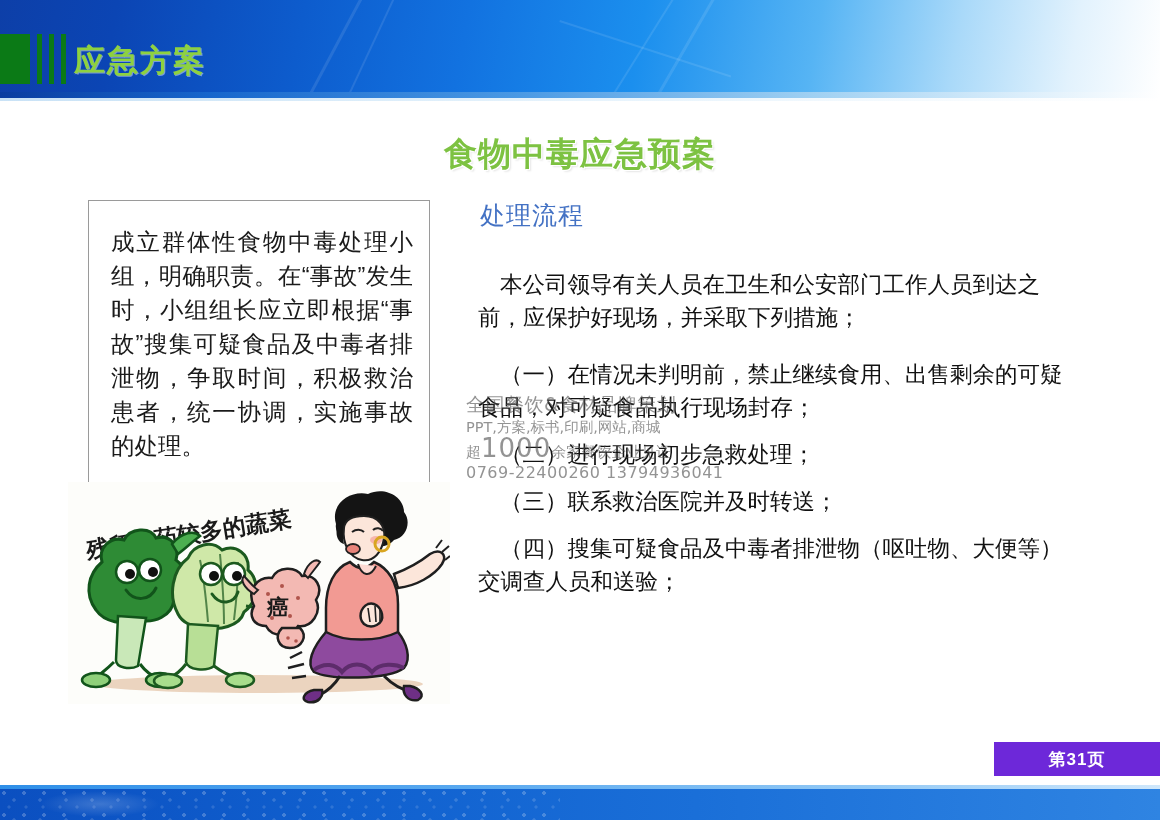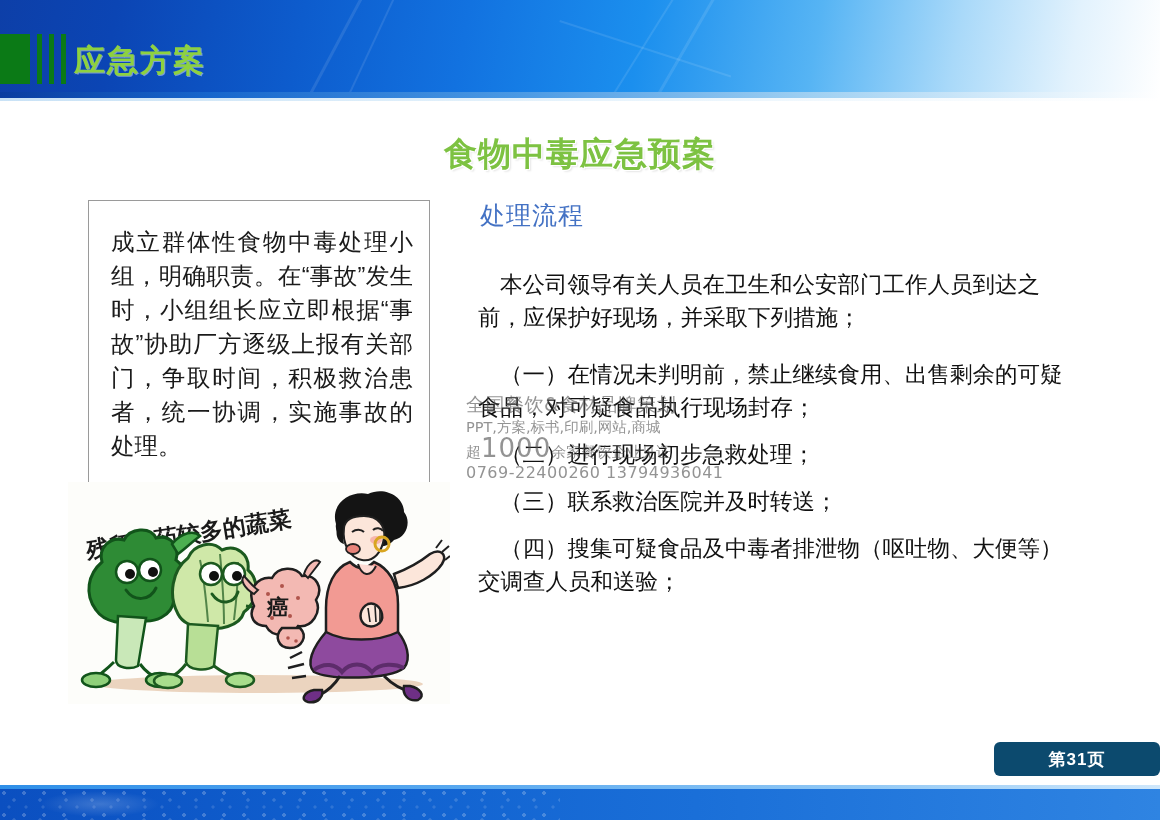--- a/index.html
+++ b/index.html
@@ -179,29 +179,28 @@
   .wm-line2 { font-size: 14.5px; letter-spacing: 0px; line-height: 22px; }
   .wm-line3 { font-size: 15px; line-height: 20px; }
   .wm-line3 .big { font-size: 26px; letter-spacing: 1px; }
   .wm-line4 { font-size: 16px; letter-spacing: 0.5px; line-height: 22px; }
 
   
   .page-badge {
     position: absolute;
     left: 994px; top: 742px;
     width: 166px; height: 34px;
-    background: #0c4a6e;
+    background: #6d28d9;
     color: #ffffff;
     font-size: 17px;
     font-weight: bold;
     display: flex;
     align-items: center;
     justify-content: center;
     letter-spacing: 1px;
-    border-radius: 6px;
   }
 
   
   .footer {
     position: absolute;
     left: 0; top: 785px;
     width: 1160px; height: 35px;
     background: linear-gradient(90deg, #0b4fc0 0%, #1060cf 30%, #1a6fd8 60%, #2f84e2 100%);
     overflow: hidden;
   }
@@ -251,21 +250,21 @@
     <div class="mark-bar"></div>
     <div class="mark-gap"></div>
     <div class="mark-bar"></div>
   </div>
 
   <div class="header-title">应急方案</div>
 
   <div class="slide-title">食物中毒应急预案</div>
 
   <div class="left-box">
-    <p>成立群体性食物中毒处理小组，明确职责。在“事故”发生时，小组组长应立即根据“事故”协助厂方逐级上报有关部门，争取时间，积极救治患者，统一协调，实施事故的处理。</p>
+    <p>成立群体性食物中毒处理小组，明确职责。在“事故”发生时，小组组长应立即根据“事故”搜集可疑食品及中毒者排泄物，争取时间，积极救治患者，统一协调，实施事故的处理。</p>
   </div>
 
   <div class="illustration">
     <svg class="illu-svg" viewBox="0 0 382 222">
       <rect x="0" y="0" width="382" height="222" fill="#fdfdfa"></rect>
 
       <ellipse cx="190" cy="202" rx="165" ry="9" fill="#e8cdb4" opacity="0.85"></ellipse>
 
       <g transform="rotate(-9 110 58)">
         <text x="18" y="62" font-family="'DejaVu Sans','Liberation Sans',sans-serif" font-size="23" font-weight="bold" fill="#1a1a1a">残留农药较多的蔬菜</text>

